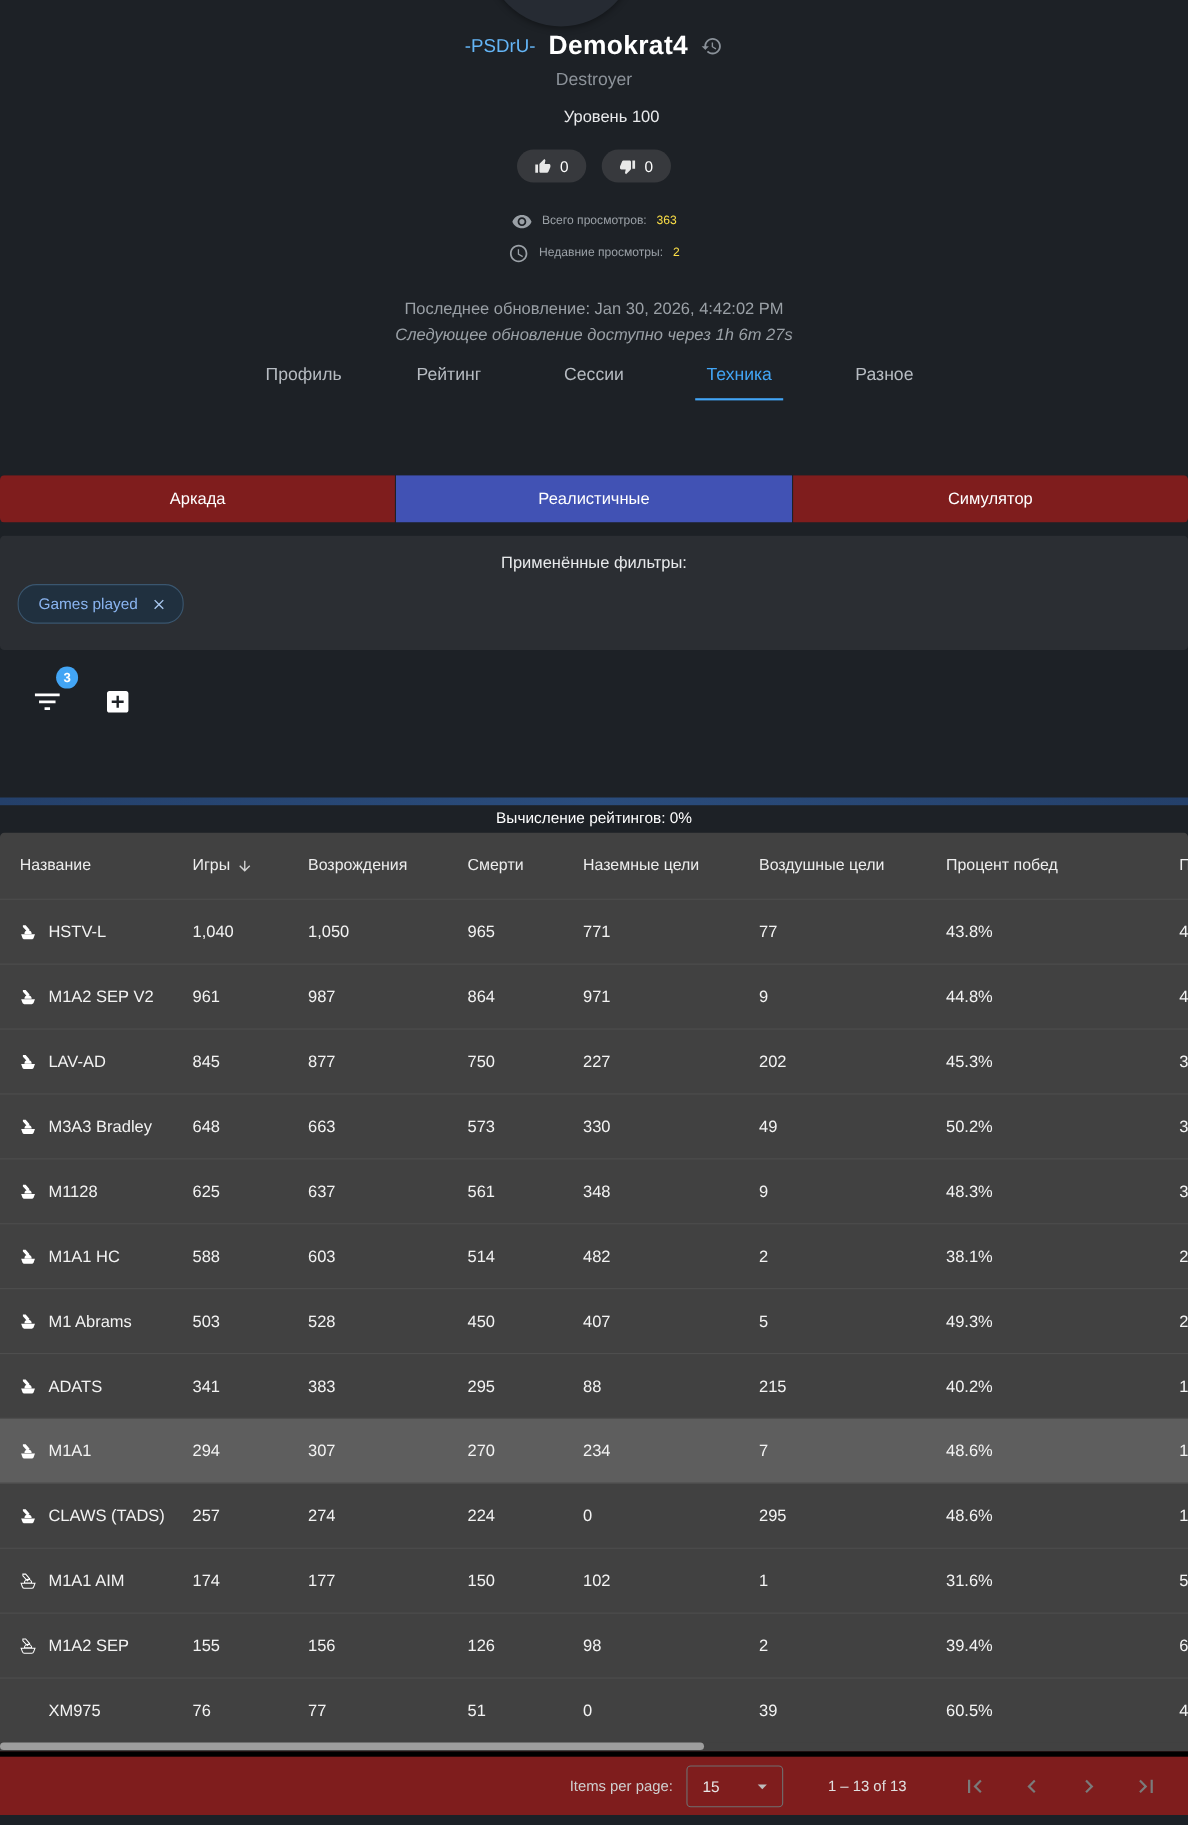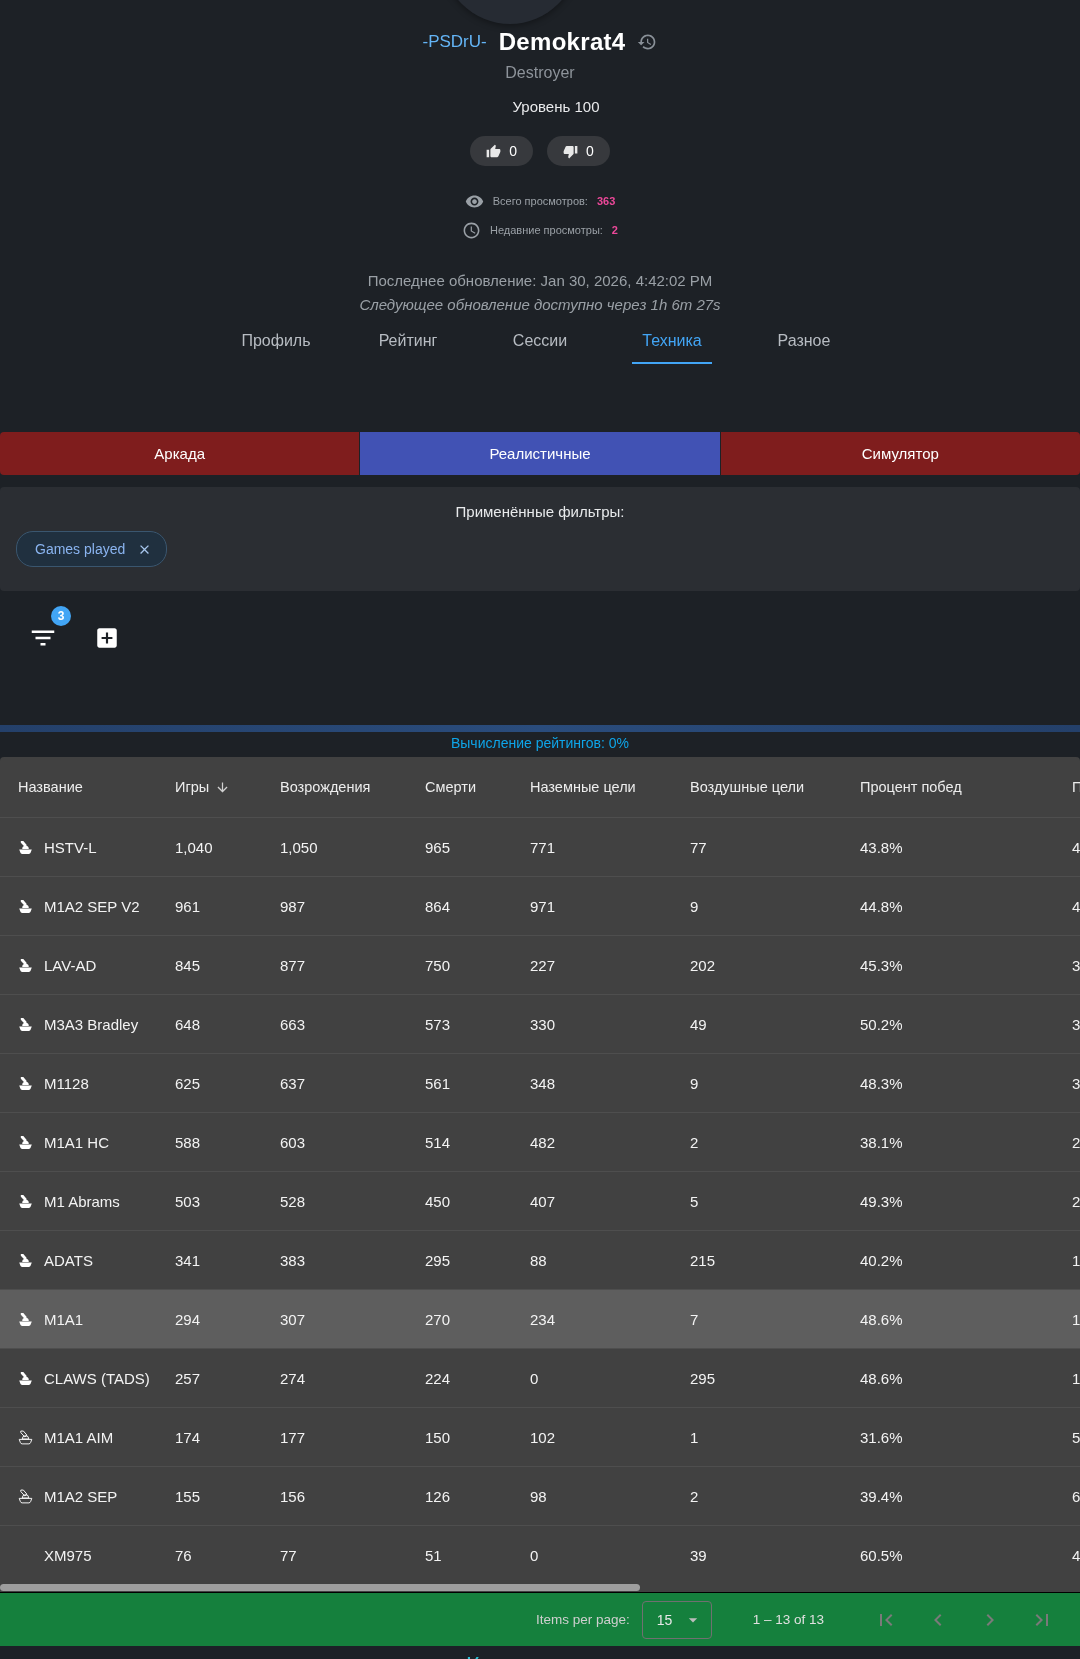--- a/index.html
+++ b/index.html
@@ -22,21 +22,21 @@
   .pill{
     display:flex;align-items:center;gap:8px;height:30px;padding:0 16px;
     background:#37393d;border:none;border-radius:16px;color:#fff;font-size:14px;
     font-family:inherit;cursor:pointer;
   }
   .pill svg{width:15px;height:15px;color:#e8e8e8;}
   .stat-line{display:flex;align-items:center;justify-content:center;gap:9px;font-size:11px;color:#9aa0a6;height:18px;}
   .stat-line.first{margin-top:26px;}
   .stat-line.second{margin-top:11px;}
   .stat-line svg{width:19px;height:19px;color:#9aa0a6;}
-  .stat-line b{color:#ec4899;font-weight:bold;}
+  .stat-line b{color:#fde047;font-weight:normal;}
   .upd{margin-top:33px;height:18px;font-size:15px;color:#9aa0a6;}
   .upd.it{margin-top:6px;font-style:italic;}
   .tabs{margin-top:18px;display:flex;justify-content:center;}
   .tab{width:132px;text-align:center;font-size:16px;color:#b7bcc2;padding-bottom:4px;cursor:pointer;}
   .tab.active{color:#42a5f5;}
   .tab.active::after{content:'';display:block;width:80px;height:2px;background:#42a5f5;margin:12px auto 0;}
   .modes{margin-top:64px;height:43px;display:flex;border-radius:4px;overflow:hidden;background:#1d2126;gap:1px;}
   .seg{flex:1;display:flex;align-items:center;justify-content:center;background:#7f1d1d;
        font-size:15px;color:#fff;font-weight:500;cursor:pointer;}
   .seg.active{background:#4152b4;}
@@ -59,41 +59,41 @@
   .filter-btn{position:relative;width:30px;height:30px;margin-left:28px;cursor:pointer;}
   .filter-btn svg{width:30px;height:30px;color:#fff;}
   .badge{
     position:absolute;top:-17px;right:-13px;width:20px;height:20px;border-radius:50%;
     background:#42a5f5;color:#fff;font-size:12px;font-weight:bold;
     display:flex;align-items:center;justify-content:center;
   }
   .add-btn{width:26px;height:26px;margin-left:36px;cursor:pointer;}
   .add-btn svg{width:26px;height:26px;color:#fff;}
   .progress-bar{margin-top:59px;height:7px;background:linear-gradient(90deg,#24406a,#2a4c7c 50%,#24406a);}
-  .progress-label{margin-top:3px;height:18px;text-align:center;font-size:14px;color:#0ea5e9;}
+  .progress-label{margin-top:3px;height:18px;text-align:center;font-size:14px;color:#ffffff;}
   .table{margin-top:4px;background:#414141;border-radius:4px 4px 0 0;overflow:hidden;}
   .thead,.tr{display:grid;grid-template-columns:175px 105px 145px 105px 160px 170px 212px 100px;align-items:center;}
   .thead{height:60px;}
   .th{font-size:14.5px;font-weight:500;color:#ededed;display:flex;align-items:center;gap:6px;}
   .th:first-child{padding-left:18px;}
   .th .sort{width:15px;height:15px;color:#d2d2d2;}
   .tr{height:58px;border-top:1px solid #4e4e4e;cursor:pointer;}
   .tr.hl{background:#5e5e5e;}
   .td{font-size:15px;color:#f3f3f3;}
   .td-name{display:flex;align-items:center;gap:11px;padding-left:18px;}
   .tk{width:15px;height:15px;color:#fff;flex:0 0 15px;}
   .tk.none{visibility:hidden;}
   .scrollbar{height:8px;position:relative;background:#414141;}
   .scrollbar .thumb{position:absolute;left:0;top:0;height:7px;width:640px;background:#9e9e9e;border-radius:4px;cursor:grab;}
   .paginator{
-    height:53px;border-top:1px solid #000000;display:flex;align-items:center;
-    justify-content:flex-end;padding-right:26px;font-size:13.5px;color:#cfcfcf;background:#15803d;
+    height:53px;border-top:5px solid #000000;display:flex;align-items:center;
+    justify-content:flex-end;padding-right:26px;font-size:13.5px;color:#cfcfcf;background:#7f1d1d;
   }
   .pp-select{
-    margin-left:12px;width:70px;height:38px;border:1px solid #707070;border-radius:4px;
+    margin-left:12px;width:88px;height:38px;border:1px solid #707070;border-radius:4px;
     display:flex;align-items:center;box-sizing:border-box;padding:0 8px 0 14px;color:#e8e8e8;
     font-size:14px;cursor:pointer;margin-right:41px;
   }
   .pp-select svg{width:20px;height:20px;color:#bdbdbd;margin-left:auto;}
   .range{color:#e0e0e0;margin-right:50px;}
   .navs{display:flex;gap:28px;}
   .navs .nv{width:24px;height:24px;color:#7a7a7a;cursor:default;}
   .footer{height:41px;background:#1c2127;display:flex;align-items:center;justify-content:center;}
   .comments{font-size:23px;font-weight:500;color:#29c0d7;letter-spacing:.3px;}
 </style>

